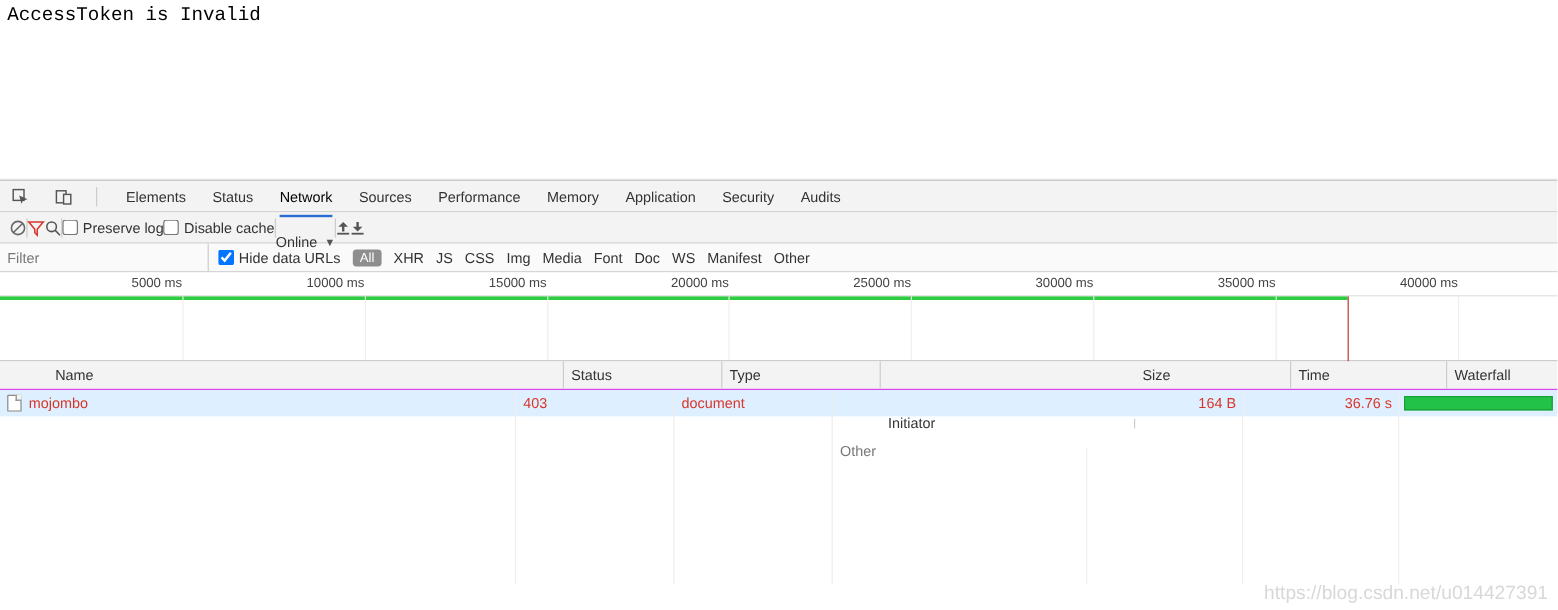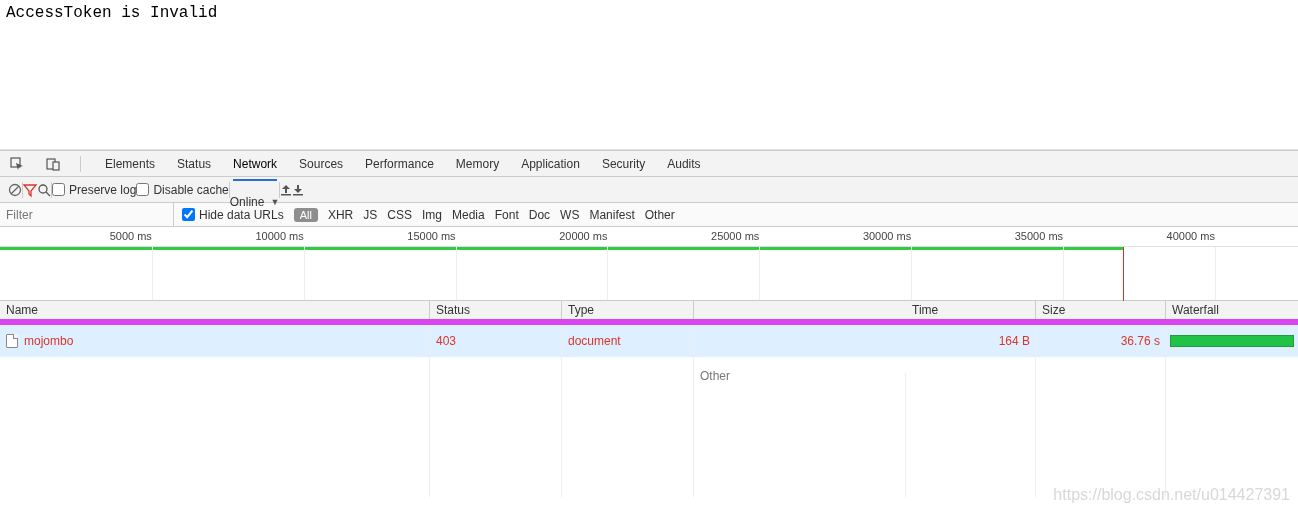--- a/index.html
+++ b/index.html
@@ -41,38 +41,38 @@
   
   .timeline { height:74px; border-bottom:1px solid #ccc; background:#fff; position:relative; }
   .tl-ruler { height:20px; border-bottom:1px solid #e0e0e0; position:relative; }
   .tl-tick { position:absolute; top:3px; font-size:11px; color:#444; transform:translateX(-100%); white-space:nowrap; }
   .tl-track { position:absolute; top:20px; left:0; right:0; height:4px; }
   .tl-bar { position:absolute; top:0; height:3px; background:#2ecc40; }
   .tl-cursor { position:absolute; top:20px; width:1px; height:54px; background:#c0392b; }
   .tl-grid { position:absolute; top:20px; bottom:0; width:1px; background:#eee; }
 
   
-  .hdr-row { display:flex; height:24px; border-bottom:6px solid #d946ef; background:#f3f3f3; }
+  .hdr-row { display:flex; height:24px; border-bottom:1px solid #d946ef; background:#f3f3f3;padding-left:40px; }
   .col { border-right:1px solid #ccc; padding:4px 6px; color:#333; display:flex; align-items:center; }
   .col:last-child { border-right:none; }
   .c-name { width:430px; }
   .c-status { width:132px; }
   .c-type { width:132px; }
   .c-init { width:212px;margin-top:48px; }
   .c-size { width:130px; justify-content:flex-end; }
   .c-time { width:130px; justify-content:flex-end; }
   .c-wf { flex:1; }
 
   
   .rows { position:relative; }
   .grid-cols { position:absolute; inset:0; display:flex; pointer-events:none; }
   .grid-cols div { border-right:1px solid #eee; }
   .grid-cols div:last-child { border-right:none; }
 
-  .req-row { display:flex; height:32px; align-items:stretch; position:relative; }
+  .req-row { display:flex; height:22px; align-items:stretch; position:relative; }
   .req-row.sel { background:#def0ff; }
   .cell { padding:3px 6px; display:flex; align-items:center; }
   .cell.right { justify-content:flex-end; }
   .err { color:#d9362b; }
   .muted { color:#777; }
   .file-icon { width:12px; height:14px; border:1px solid #888; background:#fff; margin-right:6px; position:relative; border-radius:1px; }
   .file-icon::after { content:""; position:absolute; top:-1px; right:-1px; width:4px; height:4px; background:#f3f3f3; border-left:1px solid #888; border-bottom:1px solid #888; }
   .wf-bar { height:12px; background:#22c148; border:1px solid #1a9e38; width:100%; }
 
   .rows-fill { height:140px; }
@@ -212,22 +212,22 @@
     <div class="tl-grid" style="left:81.9%"></div>
     <div class="tl-grid" style="left:93.6%"></div>
     <div class="tl-cursor" style="left:86.5%"></div>
   </div>
 
   <div class="hdr-row">
     <div class="col c-name">Name</div>
     <div class="col c-status">Status</div>
     <div class="col c-type">Type</div>
     <div class="col c-init">Initiator</div>
+    <div class="col c-size" style="justify-content:flex-start">Size</div>
     <div class="col c-time" style="justify-content:flex-start">Time</div>
-    <div class="col c-size" style="justify-content:flex-start">Size</div>
     <div class="col c-wf">Waterfall</div>
   </div>
 
   <div class="rows">
 
     <div class="req-row sel">
       <div class="cell c-name">
         <span class="file-icon"></span>
         <span class="err">mojombo</span>
       </div>

